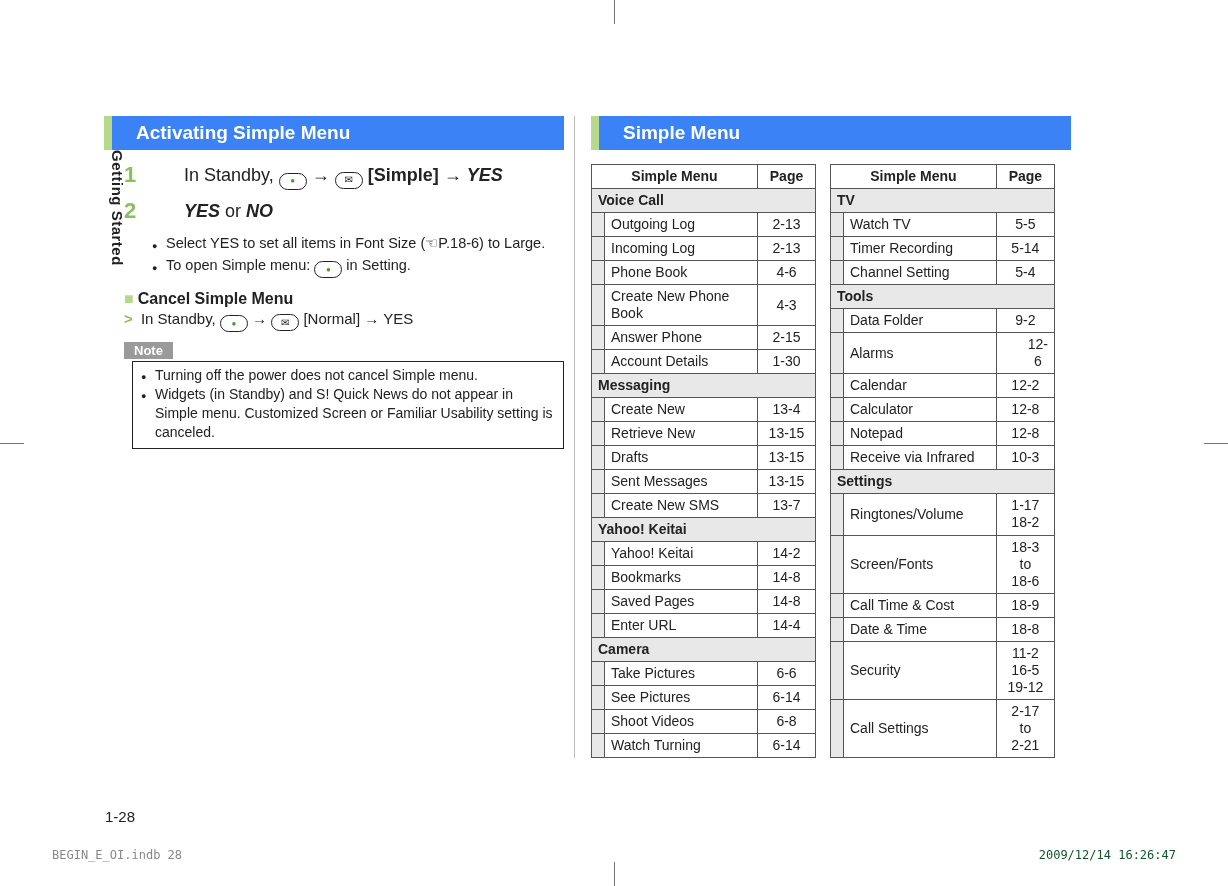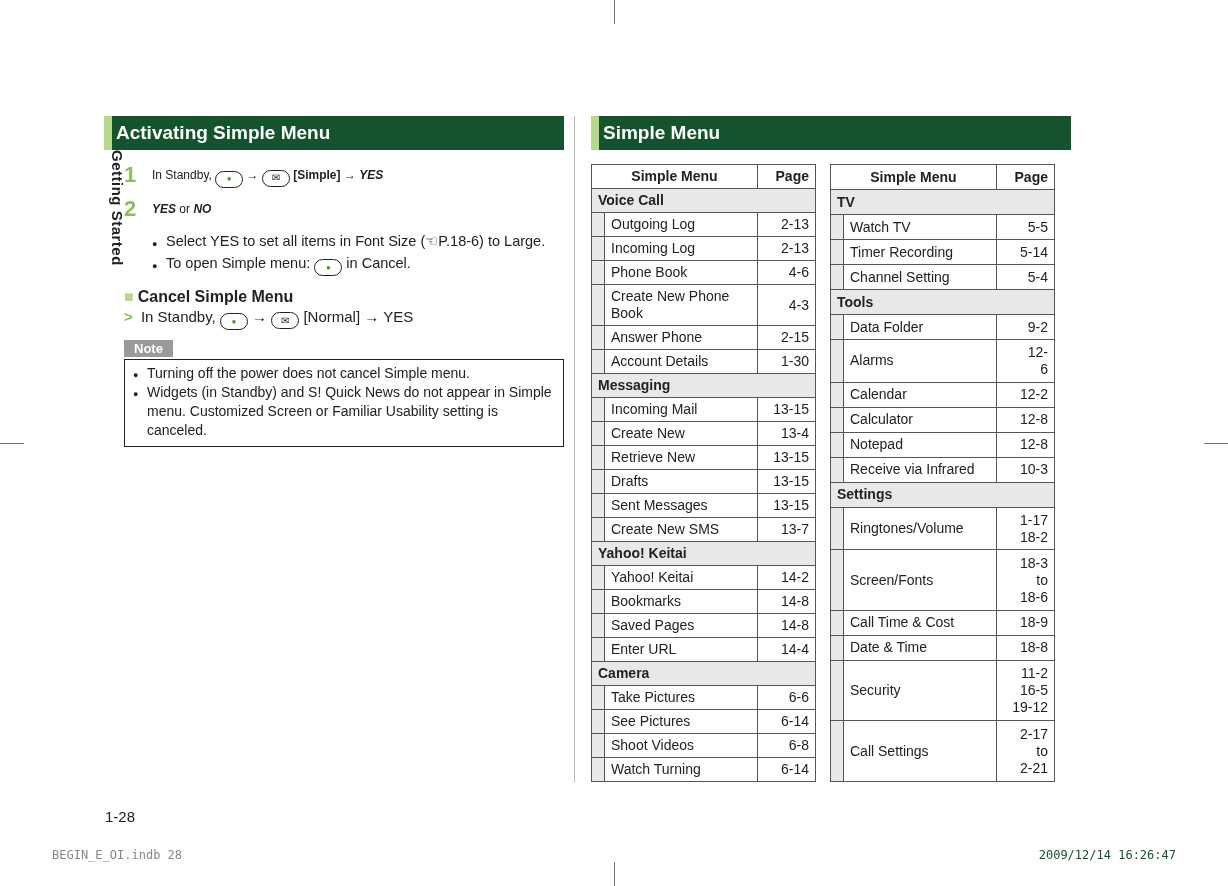--- a/index.html
+++ b/index.html
@@ -46,56 +46,56 @@
     display: flex;
     align-items: stretch;
     margin-bottom: 14px;
   }
   .heading-accent {
     width: 8px;
     background: #b6d98b;
   }
   .heading-body {
     flex: 1;
-    background: #14532d;
+    background: #3b82f6;
     color: #fff;
     font-weight: 700;
     font-size: 19px;
-    padding: 6px 4px;
+    padding: 6px 24px;
   }
   .step-row { display: flex; margin: 4px 0 10px 20px; }
   .step-num {
     color: #87c15c;
     font-weight: 700;
     font-size: 22px;
     width: 28px;
     line-height: 22px;
   }
-  .step-body { flex: 1; font-size: 12px; line-height: 22px; }
+  .step-body { flex: 1; font-size: 18px; line-height: 22px; margin-left: 32px; }
   .step-body .bold { font-weight: 700; }
   .step-body .ital { font-style: italic; font-weight: 700; }
   .bullets { margin-left: 48px; }
   .bullets li { list-style: none; position: relative; padding-left: 14px; font-size: 14.5px; line-height: 22px; }
   .bullets li::before { content: "●"; position: absolute; left: 0; font-size: 9px; top: 3px; }
   .sub-h { margin: 12px 0 2px 20px; font-weight: 700; font-size: 16px; }
   .sub-h .sq { color: #b6d98b; margin-right: 4px; }
   .seq { margin-left: 20px; font-size: 15px; }
   .seq .gt { color: #87c15c; font-weight: 700; margin-right: 4px; }
   .note-lbl {
     display: inline-block;
     background: #9a9a9a;
     color: #fff;
     font-weight: 700;
     font-size: 13px;
     padding: 1px 10px;
     margin: 10px 0 2px 20px;
   }
   .note-box {
     border: 1.2px solid #222;
-    margin-left: 20px;
+    margin-left: 28px;
     padding: 4px 8px 6px;
     font-size: 14px;
     line-height: 19px;
   }
   .note-box li { list-style: none; position: relative; padding-left: 14px; }
   .note-box li::before { content: "●"; position: absolute; left: 0; font-size: 9px; top: 2px; }
   .btn-key {
     display: inline-flex;
     align-items: center;
     justify-content: center;
@@ -121,21 +121,21 @@
   }
   th, td {
     border: 1px solid #555;
     padding: 3px 6px;
     text-align: left;
     vertical-align: middle;
     line-height: 17px;
   }
   th { background: #fff; text-align: center; font-weight: 700; }
   .cat { background: #e8e8e8; font-weight: 700; }
-  .pg { text-align: right; width: 58px; }
+  .pg { text-align: center; width: 58px; }
   .footer-pg { position:absolute; left:105px; top:808px; font-size:15px; }
   .footer-l { position:absolute; left:52px; top:848px; font-size:12px; color:#888; font-family: monospace; }
   .footer-r { position:absolute; right:52px; top:848px; font-size:12px; color:#14532d; font-family: monospace; }
   
   .crop { position:absolute; width:24px; height:24px; }
   .crop::before, .crop::after { content:""; position:absolute; background:#777; }
   .crop-h::before { width:24px; height:1px; top:12px; }
   .crop-v::after  { height:24px; width:1px; left:12px; }
   .tc { left: 602px; top: 0; }
   .bc { left: 602px; bottom: 0; }
@@ -186,21 +186,21 @@
           <span> or </span>
           <span class="ital">NO</span>
         </div>
       </div>
 
       <ul class="bullets">
         <li>
           <span>Select </span><span class="ital">YES</span><span> to set all items in Font Size (</span><span class="finger">☞</span><span>P.18-6</span><span>) to </span><span class="ital">Large</span><span>.</span>
         </li>
         <li>
-          <span>To open Simple menu: </span><span class="btn-key btn-dot"></span><span> in Cancel.</span>
+          <span>To open Simple menu: </span><span class="btn-key btn-dot"></span><span> in Setting.</span>
         </li>
       </ul>
 
       <div class="sub-h">
         <span class="sq">■</span><span>Cancel Simple Menu</span>
       </div>
       <div class="seq">
         <span class="gt">&gt;</span>
         <span>In Standby, </span>
         <span class="btn-key btn-dot"></span>
@@ -266,25 +266,20 @@
               <tr>
                 <td style="width: 12px; border-right: none; background: rgb(232, 232, 232);"></td>
                 <td>Account Details</td>
                 <td class="pg" style="white-space: pre-line;">1-30</td>
               </tr>
               <tr>
                 <td colspan="3" class="cat">Messaging</td>
               </tr>
               <tr>
                 <td style="width: 12px; border-right: none; background: rgb(232, 232, 232);"></td>
-                <td>Incoming Mail</td>
-                <td class="pg" style="white-space: pre-line;">13-15</td>
-              </tr>
-              <tr>
-                <td style="width: 12px; border-right: none; background: rgb(232, 232, 232);"></td>
                 <td>Create New</td>
                 <td class="pg" style="white-space: pre-line;">13-4</td>
               </tr>
               <tr>
                 <td style="width: 12px; border-right: none; background: rgb(232, 232, 232);"></td>
                 <td>Retrieve New</td>
                 <td class="pg" style="white-space: pre-line;">13-15</td>
               </tr>
               <tr>
                 <td style="width: 12px; border-right: none; background: rgb(232, 232, 232);"></td>

